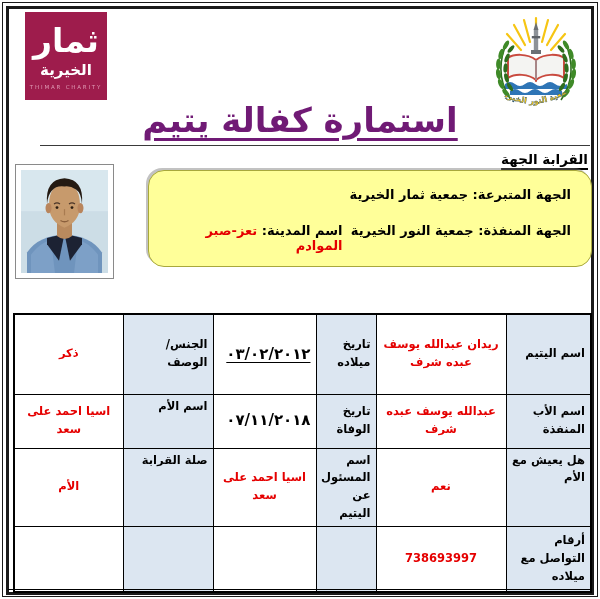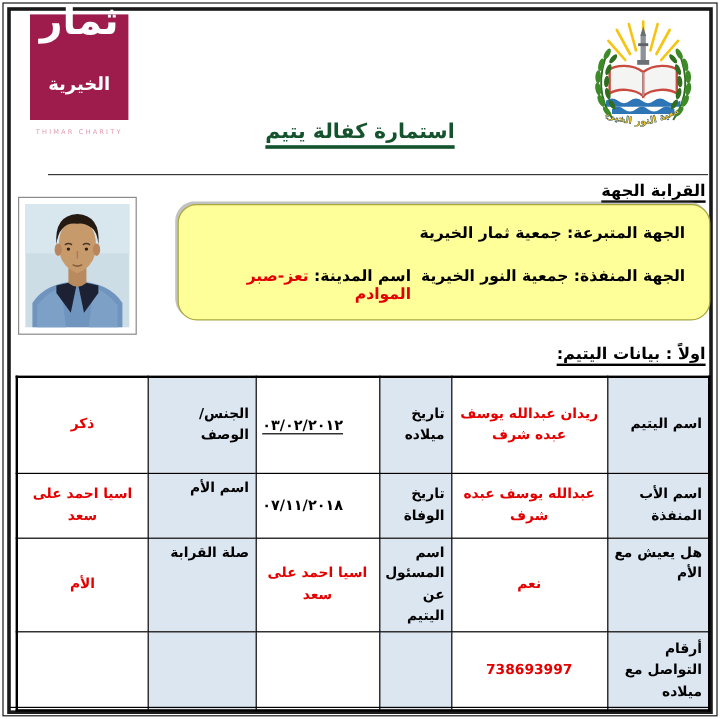--- a/index.html
+++ b/index.html
@@ -5,30 +5,30 @@
   html,body{margin:0;padding:0;background:#fff;}
   .page{position:relative;width:600px;height:599px;background:#fff;overflow:hidden;
         font-family:"DejaVu Sans",sans-serif;direction:rtl;}
   
   .frame-outer{position:absolute;inset:2px;border:1px solid #1a1a1a;pointer-events:none;}
   .frame-inner{position:absolute;inset:6px 6px 4px 6px;border:3px solid #1a1a1a;pointer-events:none;}
 
   
   .thimar-logo{position:absolute;left:25px;top:12px;width:82px;height:88px;
                display:flex;flex-direction:column;align-items:center;justify-content:center;
-               color:#fff;text-align:center;gap:24px;}
+               color:#fff;text-align:center;}
   .thimar-main{font-size:33px;font-weight:bold;line-height:1;margin-top:2px;}
   .thimar-sub{font-size:15px;font-weight:bold;letter-spacing:2px;margin-top:4px;}
   .thimar-latin{font-size:5.5px;letter-spacing:1.8px;color:#df9ab4;margin-top:5px;font-family:"DejaVu Sans",sans-serif;}
 
   
   .noor-logo{position:absolute;left:481px;top:12px;width:110px;height:100px;}
 
   .main-title{position:absolute;top:100px;left:0;right:0;text-align:center;
-              font-size:17px;font-weight:bold;color:#14532d;
+              font-size:34px;font-weight:bold;color:#701a75;
               text-decoration:underline;text-decoration-thickness:2.5px;text-underline-offset:6px;}
 
   .separator-line{position:absolute;top:145px;left:40px;width:550px;border-top:1.5px solid #3a3a3a;}
 
   .entity-heading{position:absolute;top:151px;right:12px;font-size:13.5px;font-weight:bold;
                   text-decoration:underline;text-decoration-thickness:2px;text-underline-offset:4px;}
 
   .photo-frame{position:absolute;left:15px;top:164px;width:87px;height:103px;
                background:#fff;border:1px solid #8a8a8a;padding:5px;}
   .photo-frame svg{display:block;width:100%;height:100%;}
@@ -45,21 +45,21 @@
   .orphan-heading{position:absolute;top:287px;right:12px;font-size:13.5px;font-weight:bold;
                   text-decoration:underline;text-decoration-thickness:2px;text-underline-offset:4px;}
 
   .orphan-table{position:absolute;top:313px;left:13px;width:577px;height:273px;
                 border-collapse:collapse;table-layout:fixed;direction:rtl;
                 border:2px solid #000;}
   .orphan-table td{border:1px solid #000;padding:3px 5px;font-size:11.5px;font-weight:bold;
                    vertical-align:middle;overflow:hidden;line-height:1.55;}
   td.lbl{background:#DCE6F1;text-align:right;color:#000;}
   td.val{text-align:center;color:#e50000;}
-  td.date{text-align:left;color:#000;font-size:12px;letter-spacing:.5px;}
+  td.date{text-align:right;color:#000;font-size:15px;letter-spacing:.5px;}
   td.u span{text-decoration:underline;text-underline-offset:3px;}
   td.vtop{vertical-align:top;margin-left:24px;}
 
   .bottom-line{position:absolute;left:8px;right:8px;top:589px;border-top:1px solid #000;}
 </style>
 </head>
 <body>
 
 <div class="page">
   <div class="frame-outer"></div>
@@ -173,21 +173,20 @@
         <span>الجهة المنفذة:</span>
         <span>جمعية النور الخيرية</span>
       </div>
       <div class="yb-cell">
         <span>اسم المدينة:</span>
         <span class="red-text">تعز-صبر الموادم</span>
       </div>
     </div>
   </div>
 
-  <div class="orphan-heading">اولاً : بيانات اليتيم:</div>
 
   <table class="orphan-table">
     <colgroup>
       <col style="width:85px">
         <col style="width:130px">
         <col style="width:60px">
       <col style="width:103px">
         <col style="width:90px">
         <col style="width:109px">
     </colgroup>

